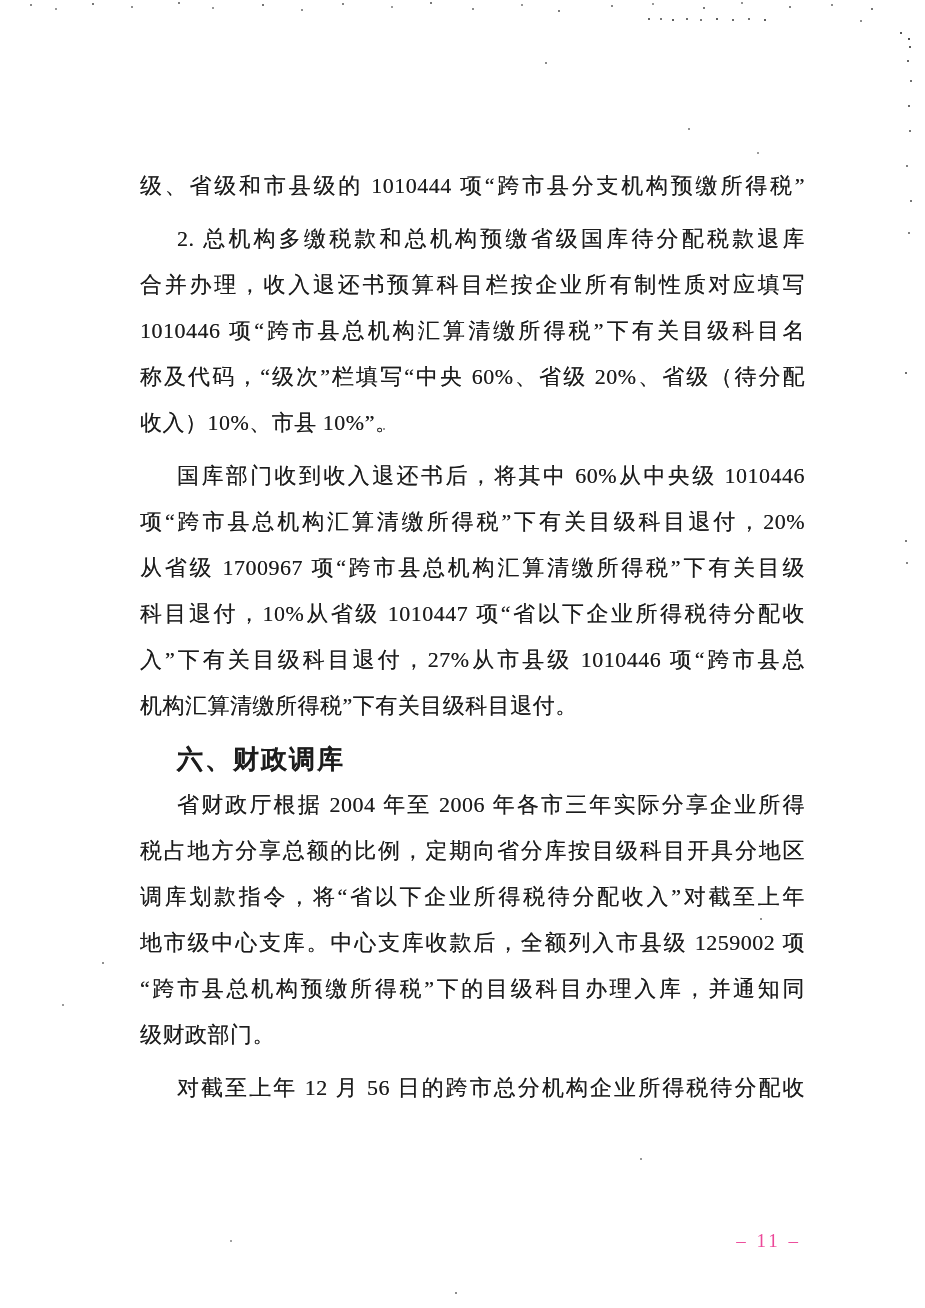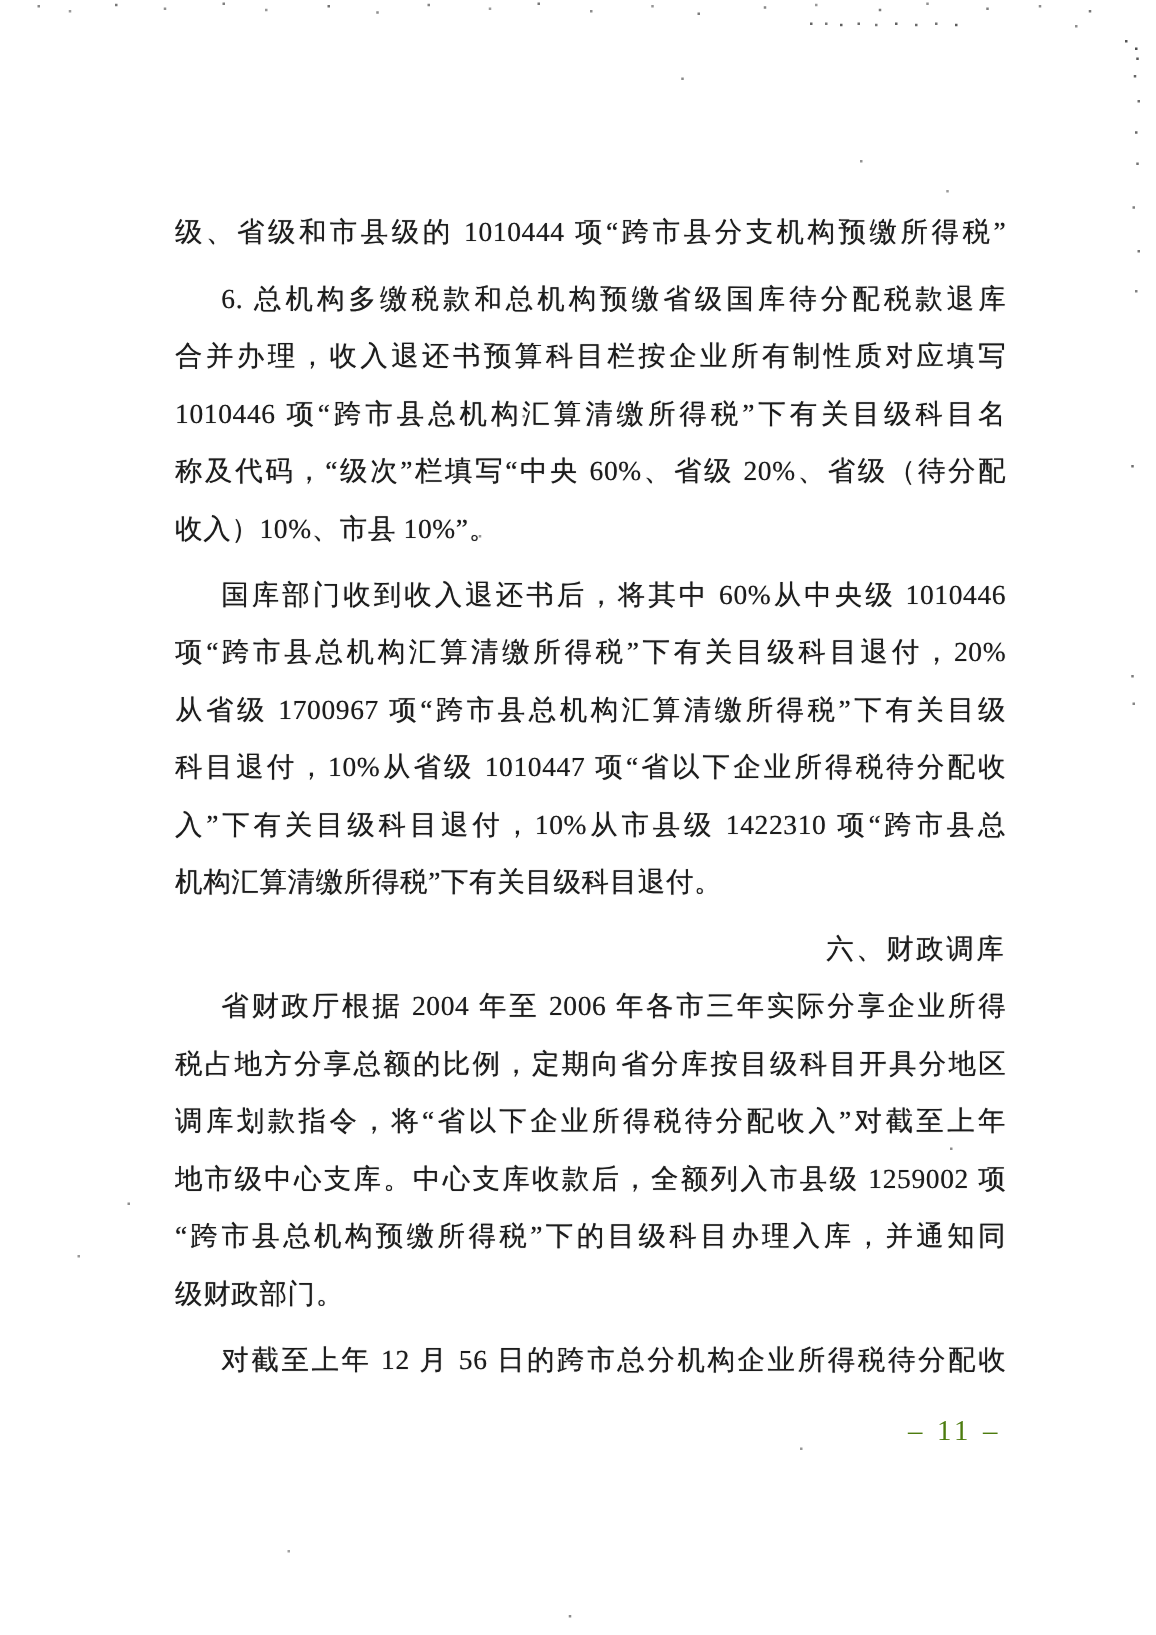--- a/index.html
+++ b/index.html
@@ -40,32 +40,31 @@
     text-justify: inter-character;
   }
   .line.indent {
     text-indent: 37px;
   }
   .line.gap {
     margin-top: 7px;
   }
   .line.heading {
     font-family: "Liberation Sans", "DejaVu Sans", sans-serif;
-    font-weight: normal;
-    font-size: 22px;
+    font-weight: bold;
+    font-size: 26px;
     letter-spacing: 2px;
-    text-align: right;
   }
   .page-num {
     position: absolute;
-    top: 1132px;
+    top: 1230px;
     right: 124px;
-    font-size: 23px;
+    font-size: 19px;
     letter-spacing: 3px;
-    color: #4d7c0f;
+    color: #ec4899;
   }
   
   .noise {
     position: absolute;
     width: 2px;
     height: 2px;
     background: transparent;
     pointer-events: none;
   }
   .noise-top {
@@ -100,30 +99,30 @@
 </head>
 <body>
 
 <div class="page">
 
   <div class="noise noise-top"></div>
   <div class="noise noise-body"></div>
 
   <div class="doc">
     <div class="line justify">级、省级和市县级的 1010444 项“跨市县分支机构预缴所得税”</div>
-    <div class="line indent justify gap">6. 总机构多缴税款和总机构预缴省级国库待分配税款退库</div>
+    <div class="line indent justify gap">2. 总机构多缴税款和总机构预缴省级国库待分配税款退库</div>
     <div class="line justify">合并办理，收入退还书预算科目栏按企业所有制性质对应填写</div>
     <div class="line justify">1010446 项“跨市县总机构汇算清缴所得税”下有关目级科目名</div>
     <div class="line justify">称及代码，“级次”栏填写“中央 60%、省级 20%、省级（待分配</div>
     <div class="line">收入）10%、市县 10%”。</div>
     <div class="line indent justify gap">国库部门收到收入退还书后，将其中 60%从中央级 1010446</div>
     <div class="line justify">项“跨市县总机构汇算清缴所得税”下有关目级科目退付，20%</div>
     <div class="line justify">从省级 1700967 项“跨市县总机构汇算清缴所得税”下有关目级</div>
     <div class="line justify">科目退付，10%从省级 1010447 项“省以下企业所得税待分配收</div>
-    <div class="line justify">入”下有关目级科目退付，10%从市县级 1422310 项“跨市县总</div>
+    <div class="line justify">入”下有关目级科目退付，27%从市县级 1010446 项“跨市县总</div>
     <div class="line">机构汇算清缴所得税”下有关目级科目退付。</div>
     <div class="line indent heading gap">六、财政调库</div>
     <div class="line indent justify">省财政厅根据 2004 年至 2006 年各市三年实际分享企业所得</div>
     <div class="line justify">税占地方分享总额的比例，定期向省分库按目级科目开具分地区</div>
     <div class="line justify">调库划款指令，将“省以下企业所得税待分配收入”对截至上年</div>
     <div class="line justify">地市级中心支库。中心支库收款后，全额列入市县级 1259002 项</div>
     <div class="line justify">“跨市县总机构预缴所得税”下的目级科目办理入库，并通知同</div>
     <div class="line">级财政部门。</div>
     <div class="line indent justify gap">对截至上年 12 月 56 日的跨市总分机构企业所得税待分配收</div>
   </div>

